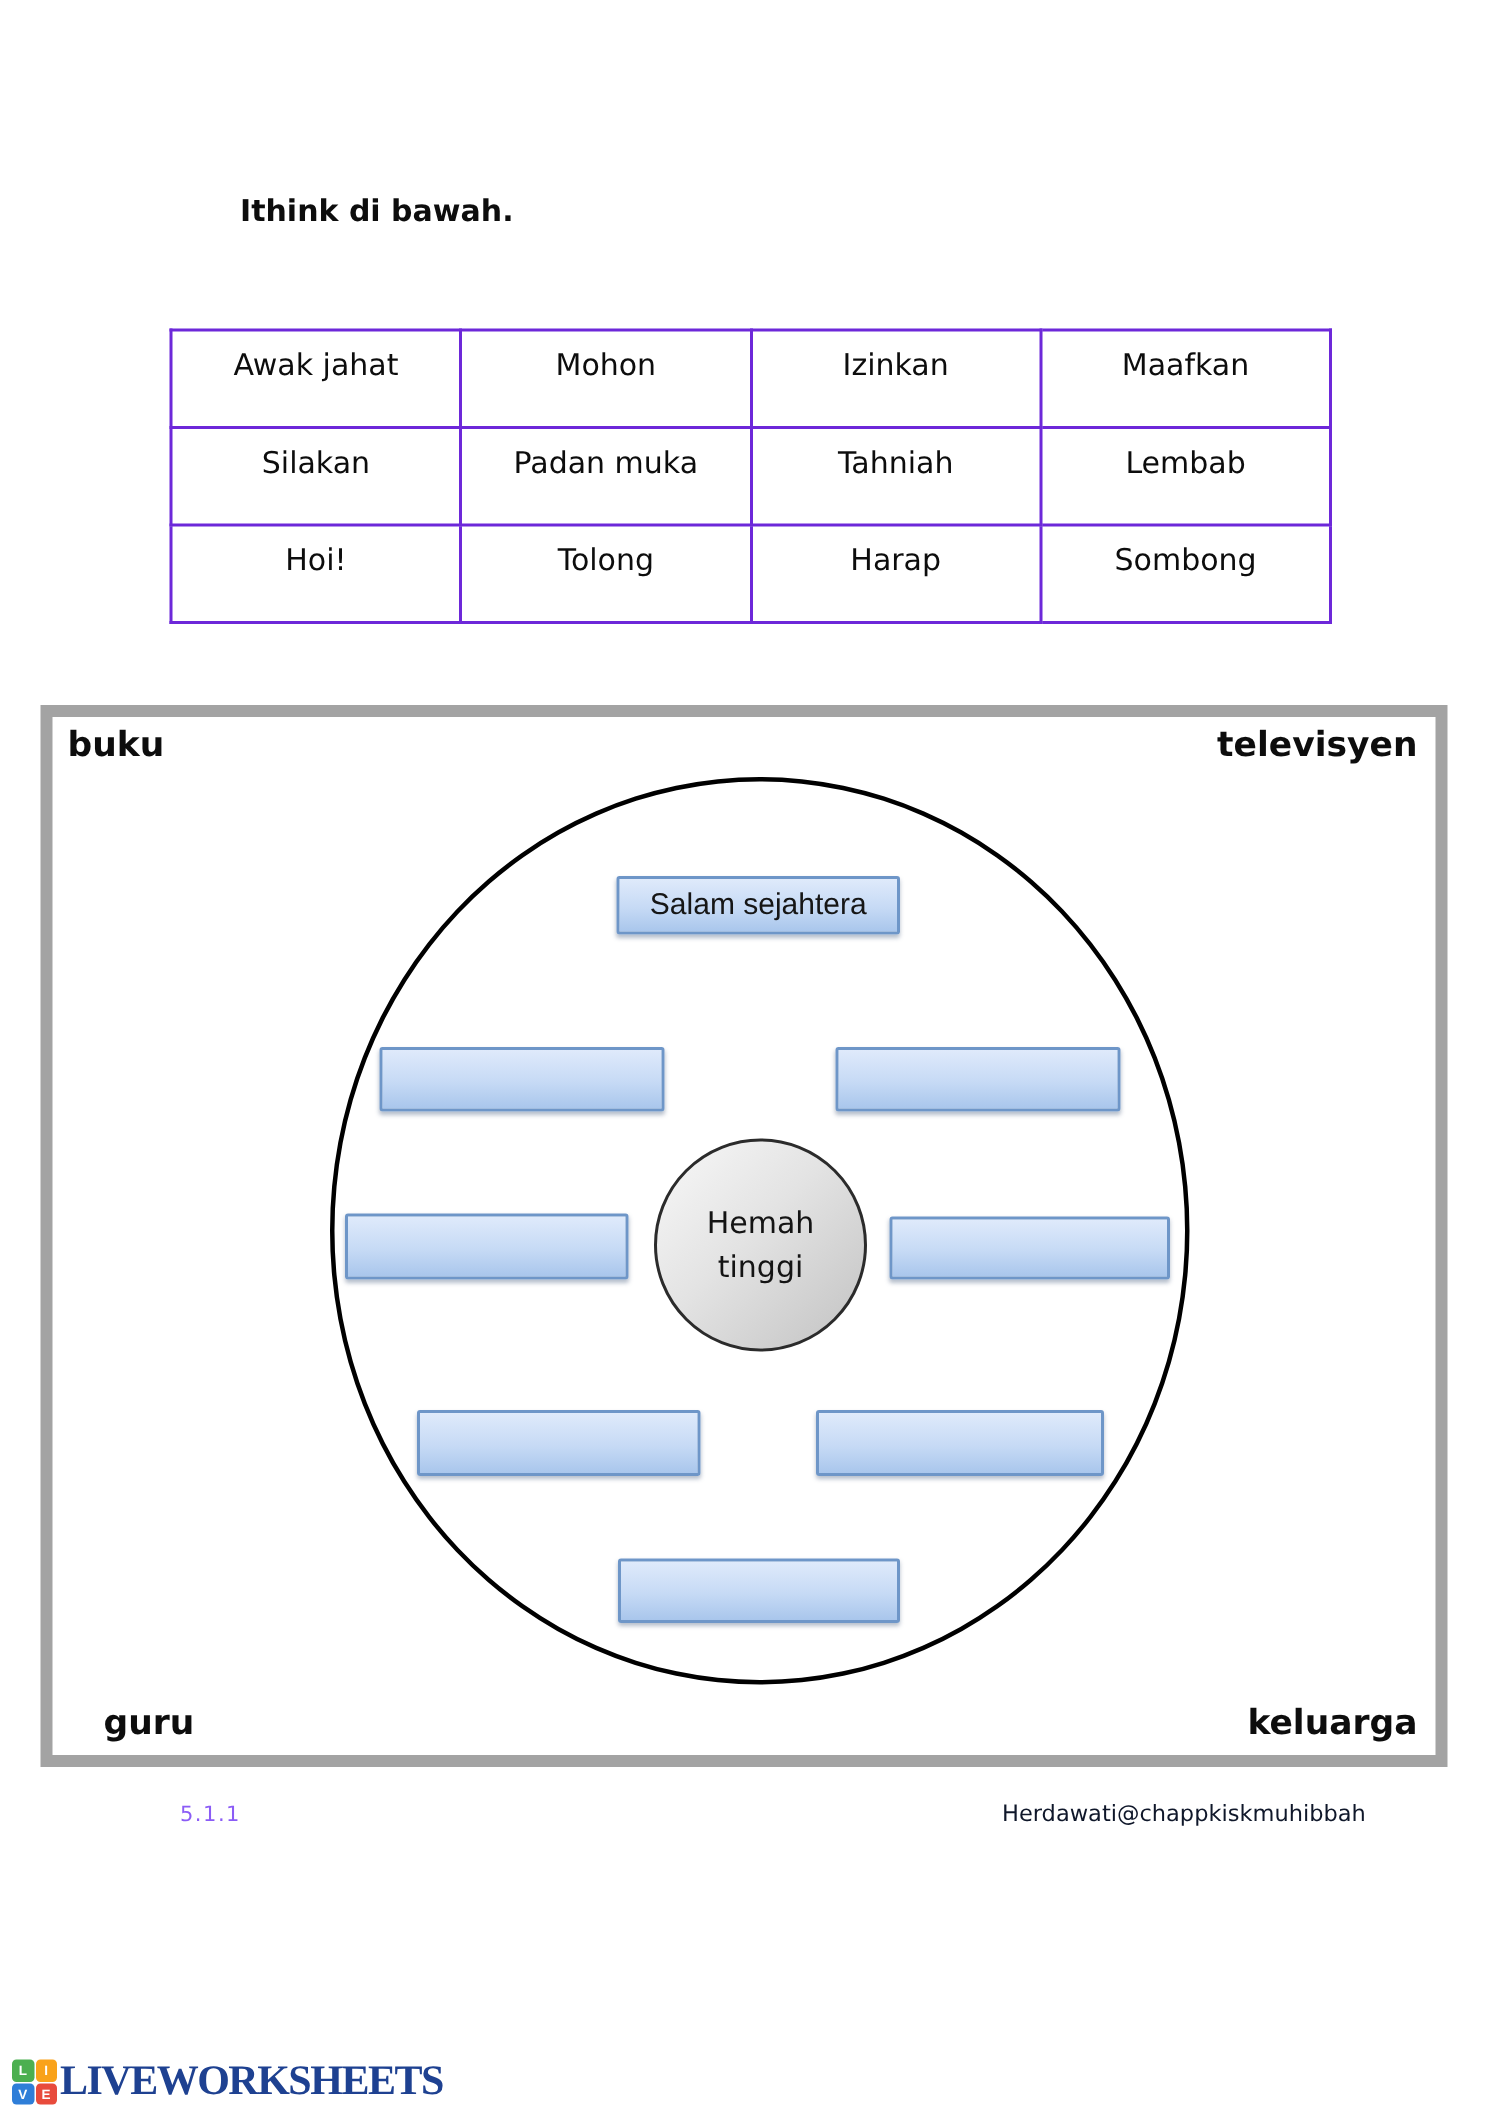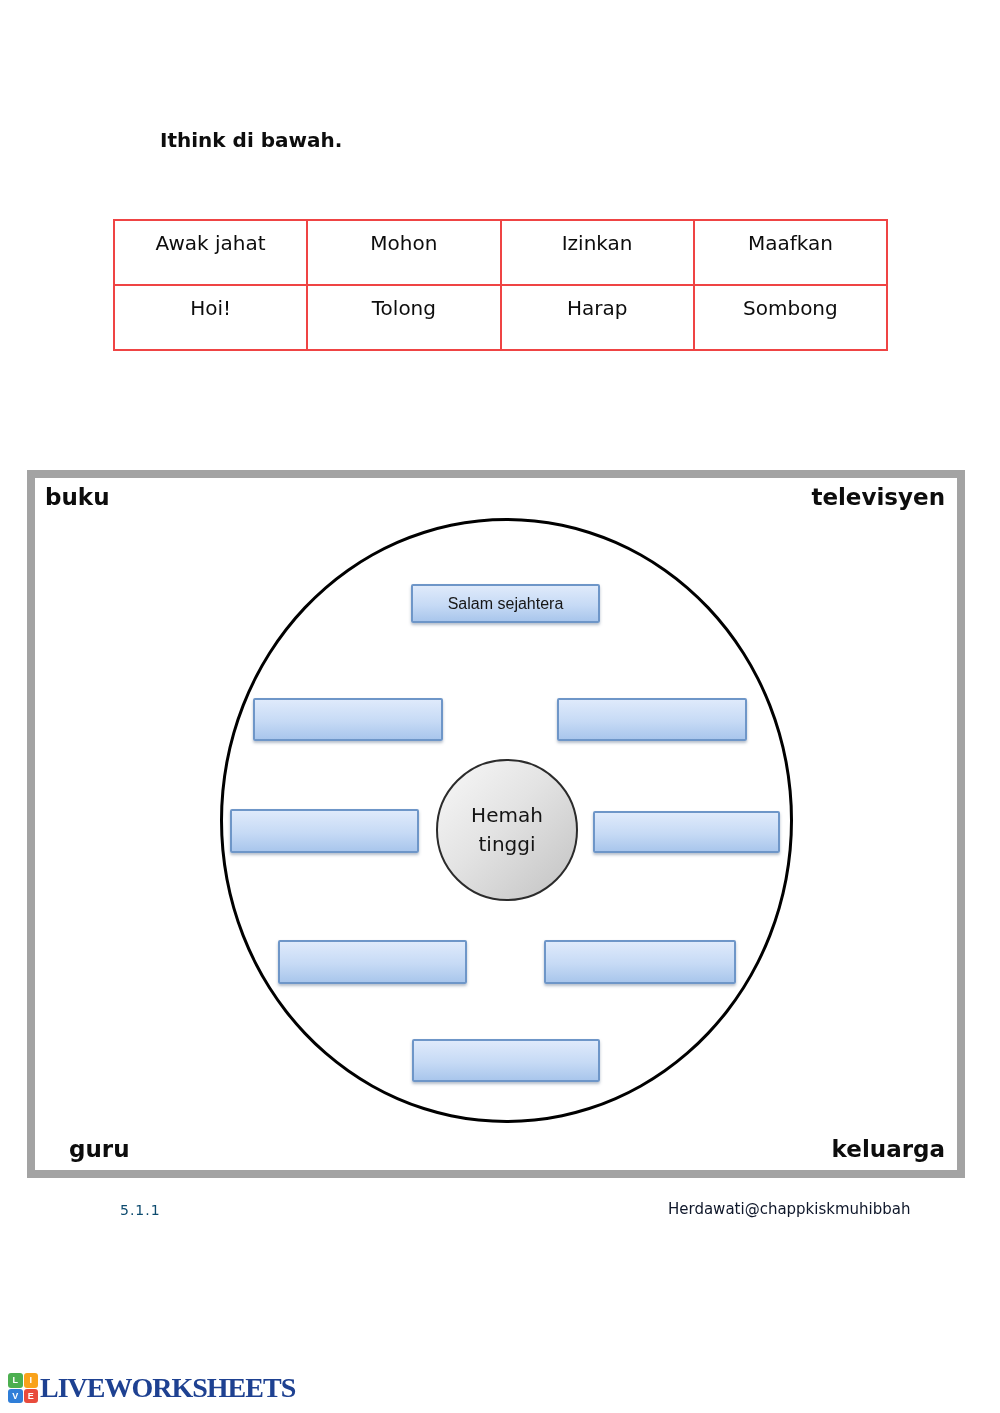--- a/index.html
+++ b/index.html
@@ -15,21 +15,21 @@
     font-weight:bold; font-size:20px; line-height:32px; color:#0d0d0d;
   }
   .heading .line2 { margin-left:40px; }
 
   
   .word-table {
     position:absolute; left:113px; top:219px; width:775px;
     border-collapse:collapse; table-layout:fixed;
   }
   .word-table td {
-    border:2px solid #ef4444; height:65px; text-align:center; vertical-align:top;
+    border:2px solid #6d28d9; height:65px; text-align:center; vertical-align:top;
     padding-top:10px; font-size:20px; color:#0d0d0d;
   }
 
   
   .map-box {
     position:absolute; left:27px; top:470px; width:938px; height:708px;
     border:8px solid #a3a3a3; background:#fff;
   }
   .corner-label { position:absolute; font-weight:bold; font-size:23px; color:#0d0d0d; }
   .corner-tl { left:10px; top:6px; }
@@ -43,41 +43,41 @@
   }
 
   .answer-box {
     position:absolute;
     background:linear-gradient(to bottom, #dfeafb 0%, #c6daf5 55%, #a9c6ec 100%);
     border:2px solid #6e96c8; border-radius:2px;
     box-shadow:0 2px 3px rgba(90,110,140,0.45);
     display:flex; align-items:center; justify-content:center;
   }
   .answer-box.filled {
-    font-family:"Liberation Sans", sans-serif; font-size:16px; color:#161616;
+    font-family:"Liberation Sans", sans-serif; font-size:20px; color:#161616;
   }
   .ab-salam { left:376px; top:106px; width:189px; height:39px; }
   .ab-1 { left:218px; top:220px; width:190px; height:43px; }
   .ab-2 { left:522px; top:220px; width:190px; height:43px; }
   .ab-3 { left:195px; top:331px; width:189px; height:44px; }
   .ab-4 { left:558px; top:333px; width:187px; height:42px; }
   .ab-5 { left:243px; top:462px; width:189px; height:44px; }
   .ab-6 { left:509px; top:462px; width:192px; height:44px; }
   .ab-7 { left:377px; top:561px; width:188px; height:43px; }
 
   .center-circle {
     position:absolute; left:401px; top:281px; width:142px; height:142px;
     border:2px solid #2b2b2b; border-radius:50%;
     background:linear-gradient(135deg, #f8f8f8 0%, #e3e3e3 45%, #c2c2c2 100%);
     display:flex; flex-direction:column; align-items:center; justify-content:center;
     font-size:20px; line-height:29px; color:#141414;
   }
 
   
-  .ref-code { position:absolute; left:120px; top:1202px; color:#0c4a6e; font-size:14px; letter-spacing:1px; }
+  .ref-code { position:absolute; left:120px; top:1202px; color:#8b5cf6; font-size:14px; letter-spacing:1px; }
   .credit   { position:absolute; left:668px; top:1200px; color:#0f172a; font-size:15px; }
 
   
   .brand { position:absolute; left:8px; top:1372px; display:flex; align-items:center; gap:2px; }
   .logo-grid {
     width:30px; height:30px; display:grid;
     grid-template-columns:1fr 1fr; grid-template-rows:1fr 1fr; gap:1px;
   }
   .logo-sq {
     border-radius:3px; color:#fff; font-size:9px; font-weight:bold;
@@ -102,20 +102,26 @@
     <div class="line2">Ithink di bawah.</div>
   </div>
 
   <table class="word-table">
     <tbody>
       <tr>
         <td>Awak jahat</td>
         <td>Mohon</td>
         <td>Izinkan</td>
         <td>Maafkan</td>
+      </tr>
+      <tr>
+        <td>Silakan</td>
+        <td>Padan muka</td>
+        <td>Tahniah</td>
+        <td>Lembab</td>
       </tr>
       <tr>
         <td>Hoi!</td>
         <td>Tolong</td>
         <td>Harap</td>
         <td>Sombong</td>
       </tr>
     </tbody>
   </table>
 

